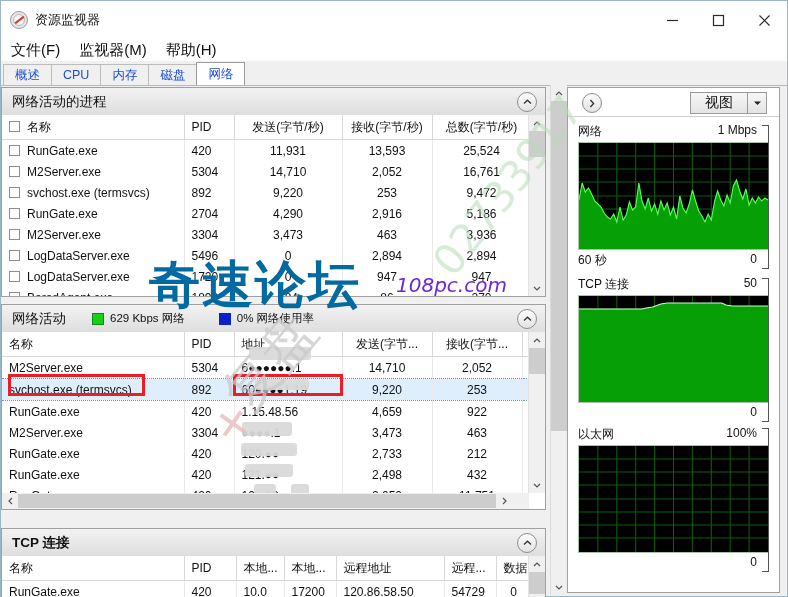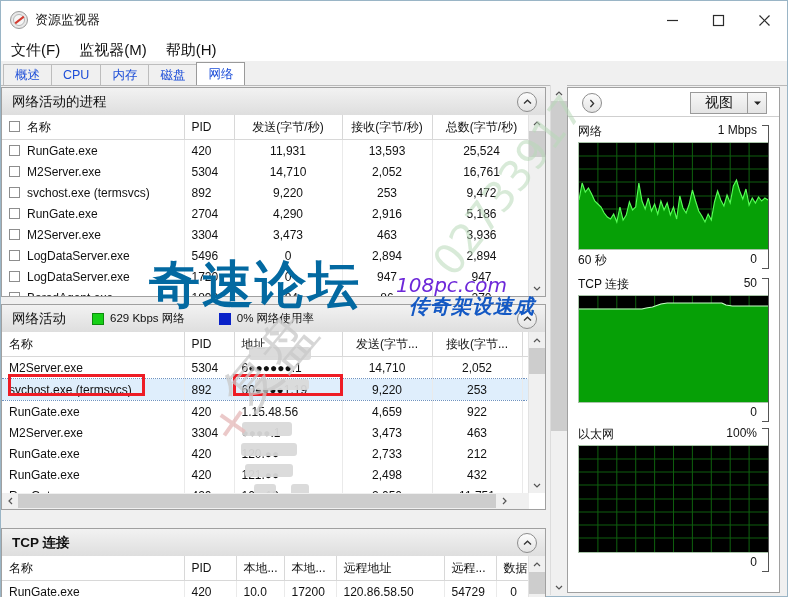--- a/index.html
+++ b/index.html
@@ -590,14 +590,13 @@
         <div class="bracket" style="top:2px;height:142px;width:6px;"></div>
       </div>
     </div>
   </div>
 
   <div class="wm wm-num">02733917</div>
   <div class="wm wm-gray">复盘</div>
   <div class="wm wm-pink">✕</div>
   <div class="wm wm-main">奇速论坛</div>
   <div class="wm wm-108">108pc.com</div>
-  <div class="wm wm-sub">传奇架设速成</div>
 </div>
 
 </body></html>

